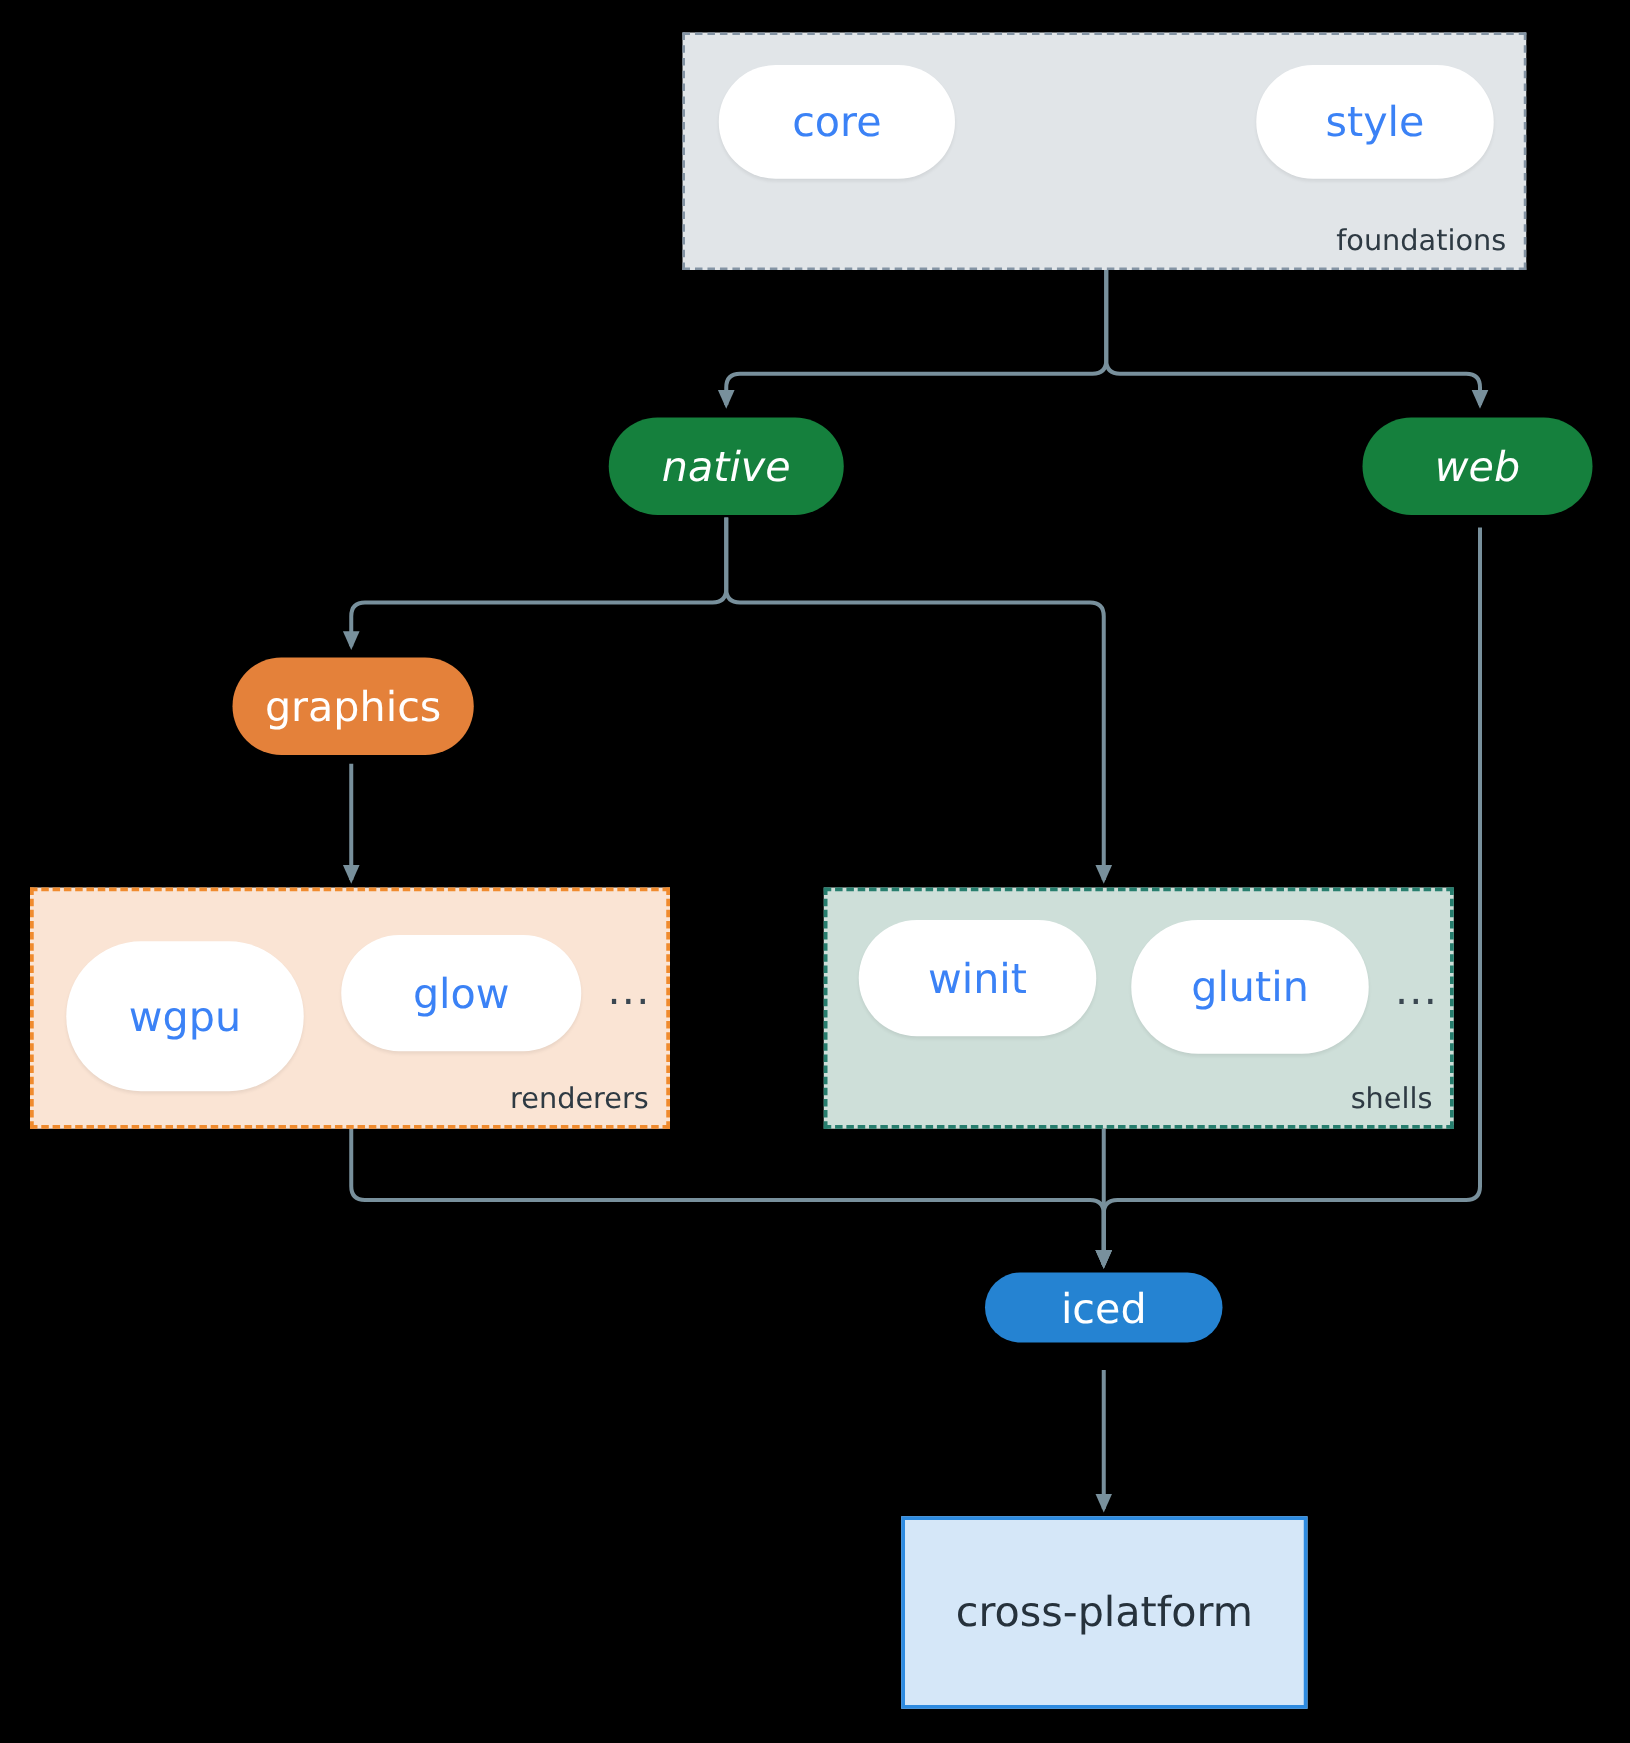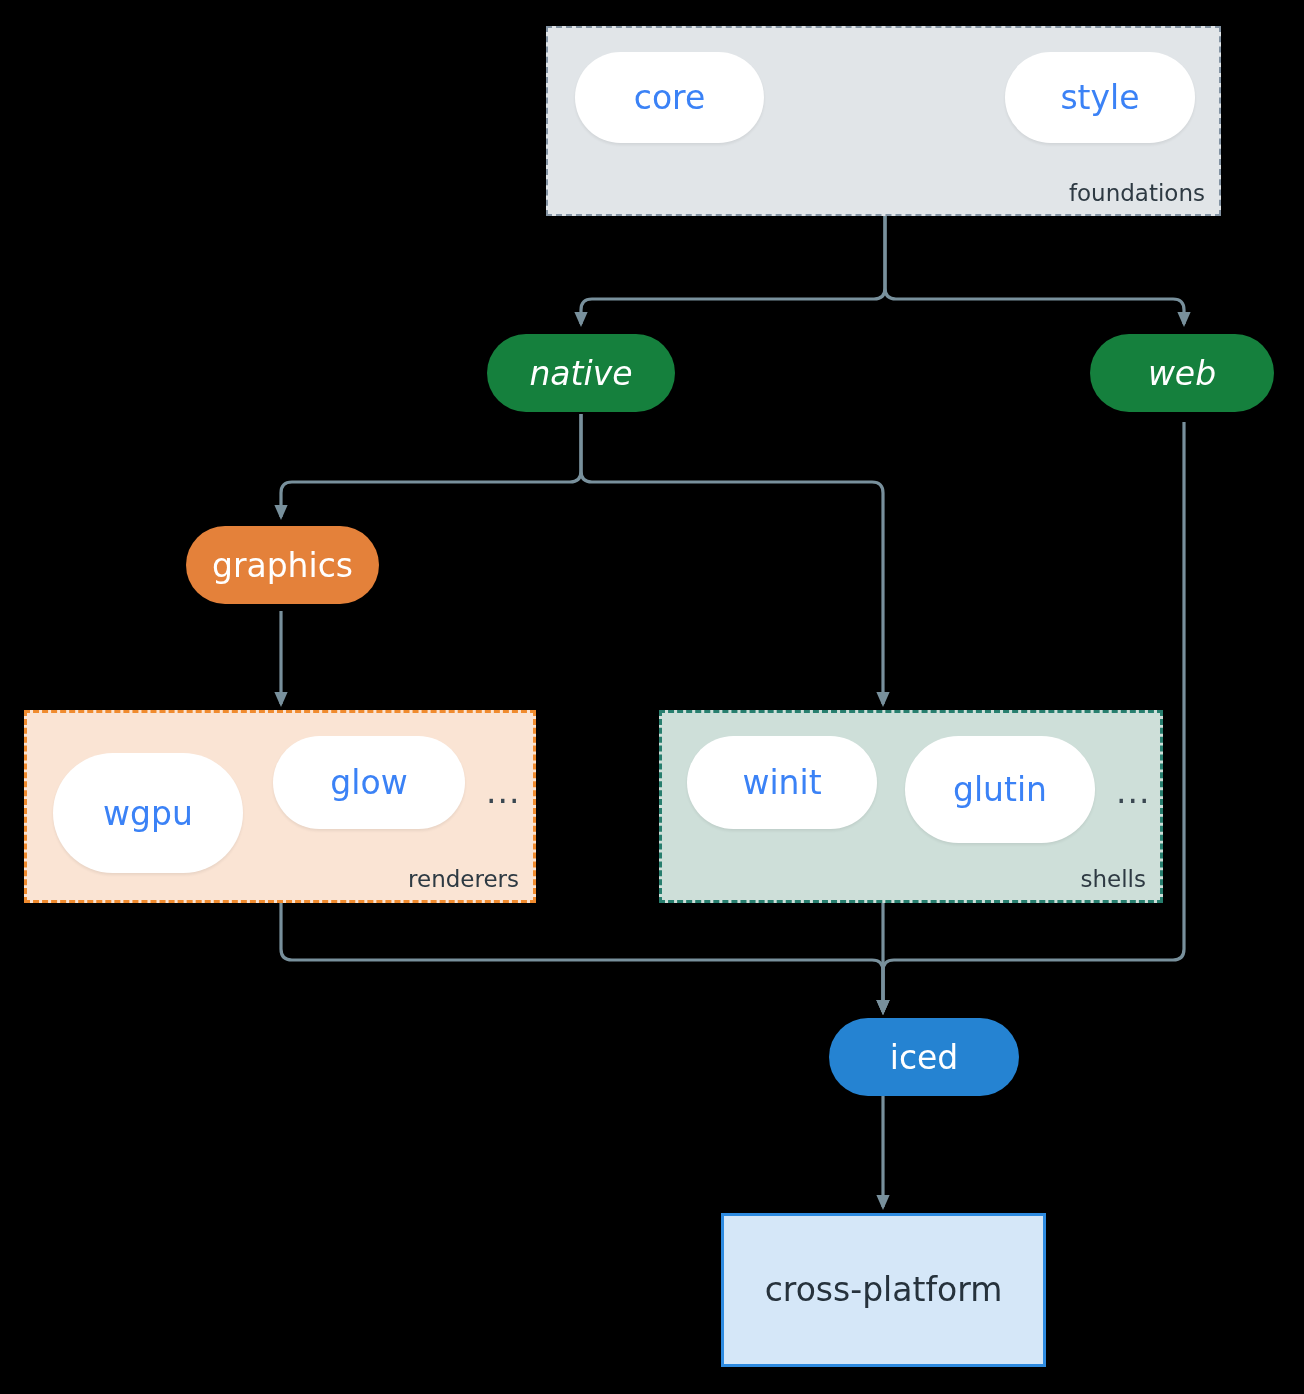--- a/index.html
+++ b/index.html
@@ -154,39 +154,39 @@
   </div>
 
   <div class="node node-orange" style="left:186px; top:526px; width:193px; height:78px;">
     <span>graphics</span>
   </div>
 
   <div class="group group-renderers" style="left:24px; top:710px; width:512px; height:193px;">
     <div class="pill" style="left:26px; top:23px; width:190px; height:120px;margin-top:17px;">
       <span>wgpu</span>
     </div>
-    <div class="pill" style="left:246px; top:23px; width:192px; height:93px;">
+    <div class="pill" style="left:246px; top:35px; width:192px; height:93px;">
       <span>glow</span>
     </div>
     <div class="ellipsis" style="left:459px; top:62px;">...</div>
     <div class="group-label">renderers</div>
   </div>
 
   <div class="group group-shells" style="left:631px; top:710px; width:504px; height:193px;margin-left:28px;">
     <div class="pill" style="left:25px; top:23px; width:190px; height:93px;">
       <span>winit</span>
     </div>
     <div class="pill" style="left:243px; top:23px; width:190px; height:107px;">
       <span>glutin</span>
     </div>
     <div class="ellipsis" style="left:454px; top:62px;">...</div>
     <div class="group-label">shells</div>
   </div>
 
-  <div class="node node-blue" style="left:829px; top:1018px; width:190px; height:78px;">
+  <div class="node node-blue" style="left:788px; top:1018px; width:190px; height:56px;">
     <span>iced</span>
   </div>
 
   <div class="rect-node" style="left:721px; top:1213px; width:325px; height:154px;">
     <span>cross-platform</span>
   </div>
 
 </div>
 
 </body></html>

